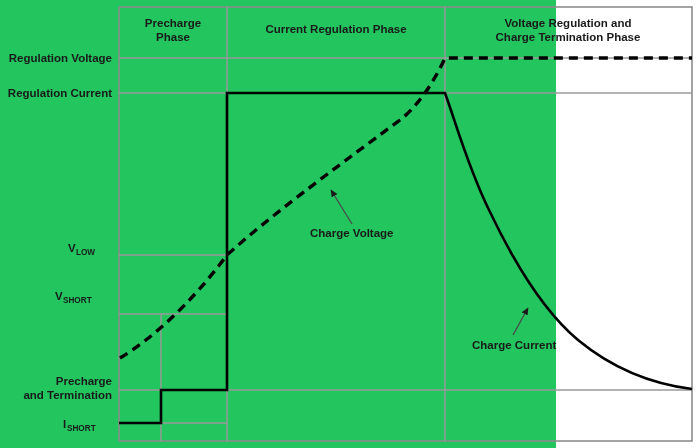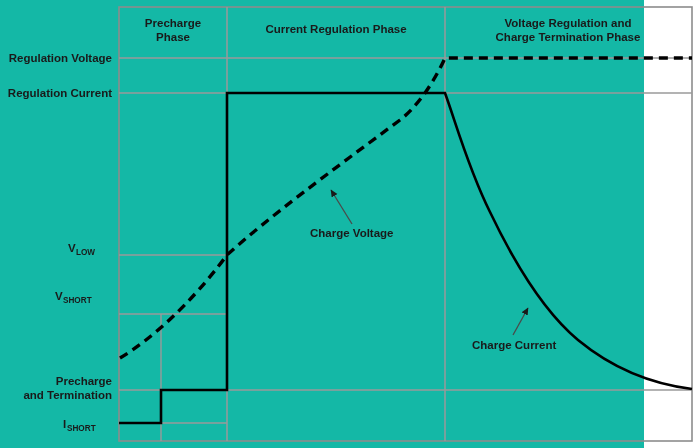--- a/index.html
+++ b/index.html
@@ -9,23 +9,23 @@
     background: #ffffff;
   }
   body {
     width: 700px;
     height: 448px;
     overflow: hidden;
     font-family: "Liberation Sans", sans-serif;
   }
   #diagram {
     position: relative;
-    width: 644px;
+    width: 556px;
     height: 448px;
-    background: #14b8a6;
+    background: #22c55e;
     text-align: right;
   }
   #diagram svg {
     position: absolute;
     top: 0;
     left: 0;
     display: block;
   }
   .axis-label {
     font-family: "Liberation Sans", sans-serif;

